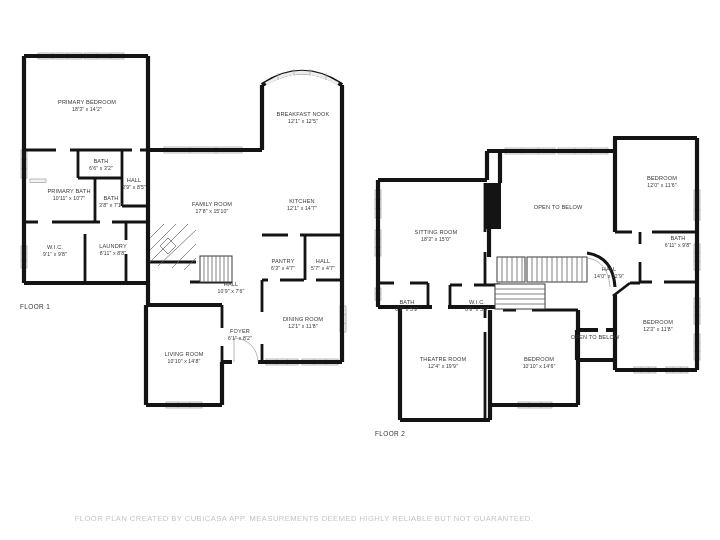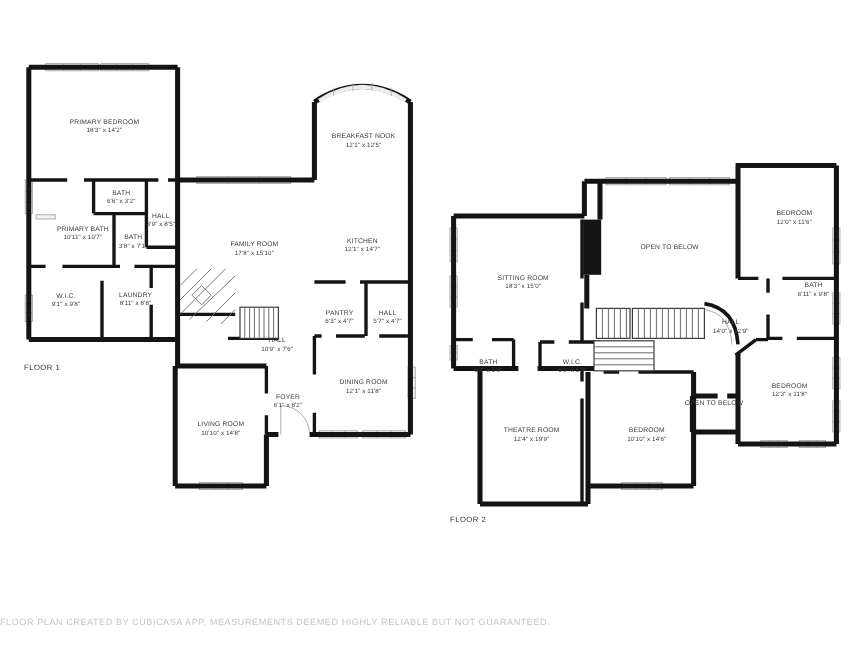--- a/index.html
+++ b/index.html
@@ -23,21 +23,21 @@
   .tick{stroke:var(--win-stroke);stroke-width:.6;}
   .arch-band{stroke:#ececec;stroke-width:3.6;fill:none;}
   .stair{stroke:#5a5a5a;stroke-width:.75;fill:none;}
   .stair-outline{stroke:#3a3a3a;stroke-width:1;fill:#ffffff;}
   .hatch{stroke:#6a6a6a;stroke-width:.75;fill:none;}
   .door-arc{stroke:#9a9a9a;stroke-width:.7;fill:none;}
   .room-label{position:absolute;transform:translate(-50%,-50%);text-align:center;color:var(--label);white-space:nowrap;line-height:1.25;pointer-events:none;}
   .room-label .rn{font-size:5.6px;letter-spacing:.15px;}
   .room-label .rd{font-size:5.2px;letter-spacing:.1px;}
   .floor-label{position:absolute;font-size:6.4px;color:var(--floor-label);letter-spacing:.4px;white-space:nowrap;}
-  .footer{position:absolute;left:0;top:514px;width:608px;text-align:left;font-size:7.6px;letter-spacing:.45px;color:var(--footer);white-space:nowrap;}
+  .footer{position:absolute;left:0;top:514px;width:608px;text-align:center;font-size:7.6px;letter-spacing:.45px;color:var(--footer);white-space:nowrap;}
 </style>
 </head>
 <body>
 
 <div class="page">
 
   <svg width="720" height="540" viewBox="0 0 720 540">
 
     <g>
 

